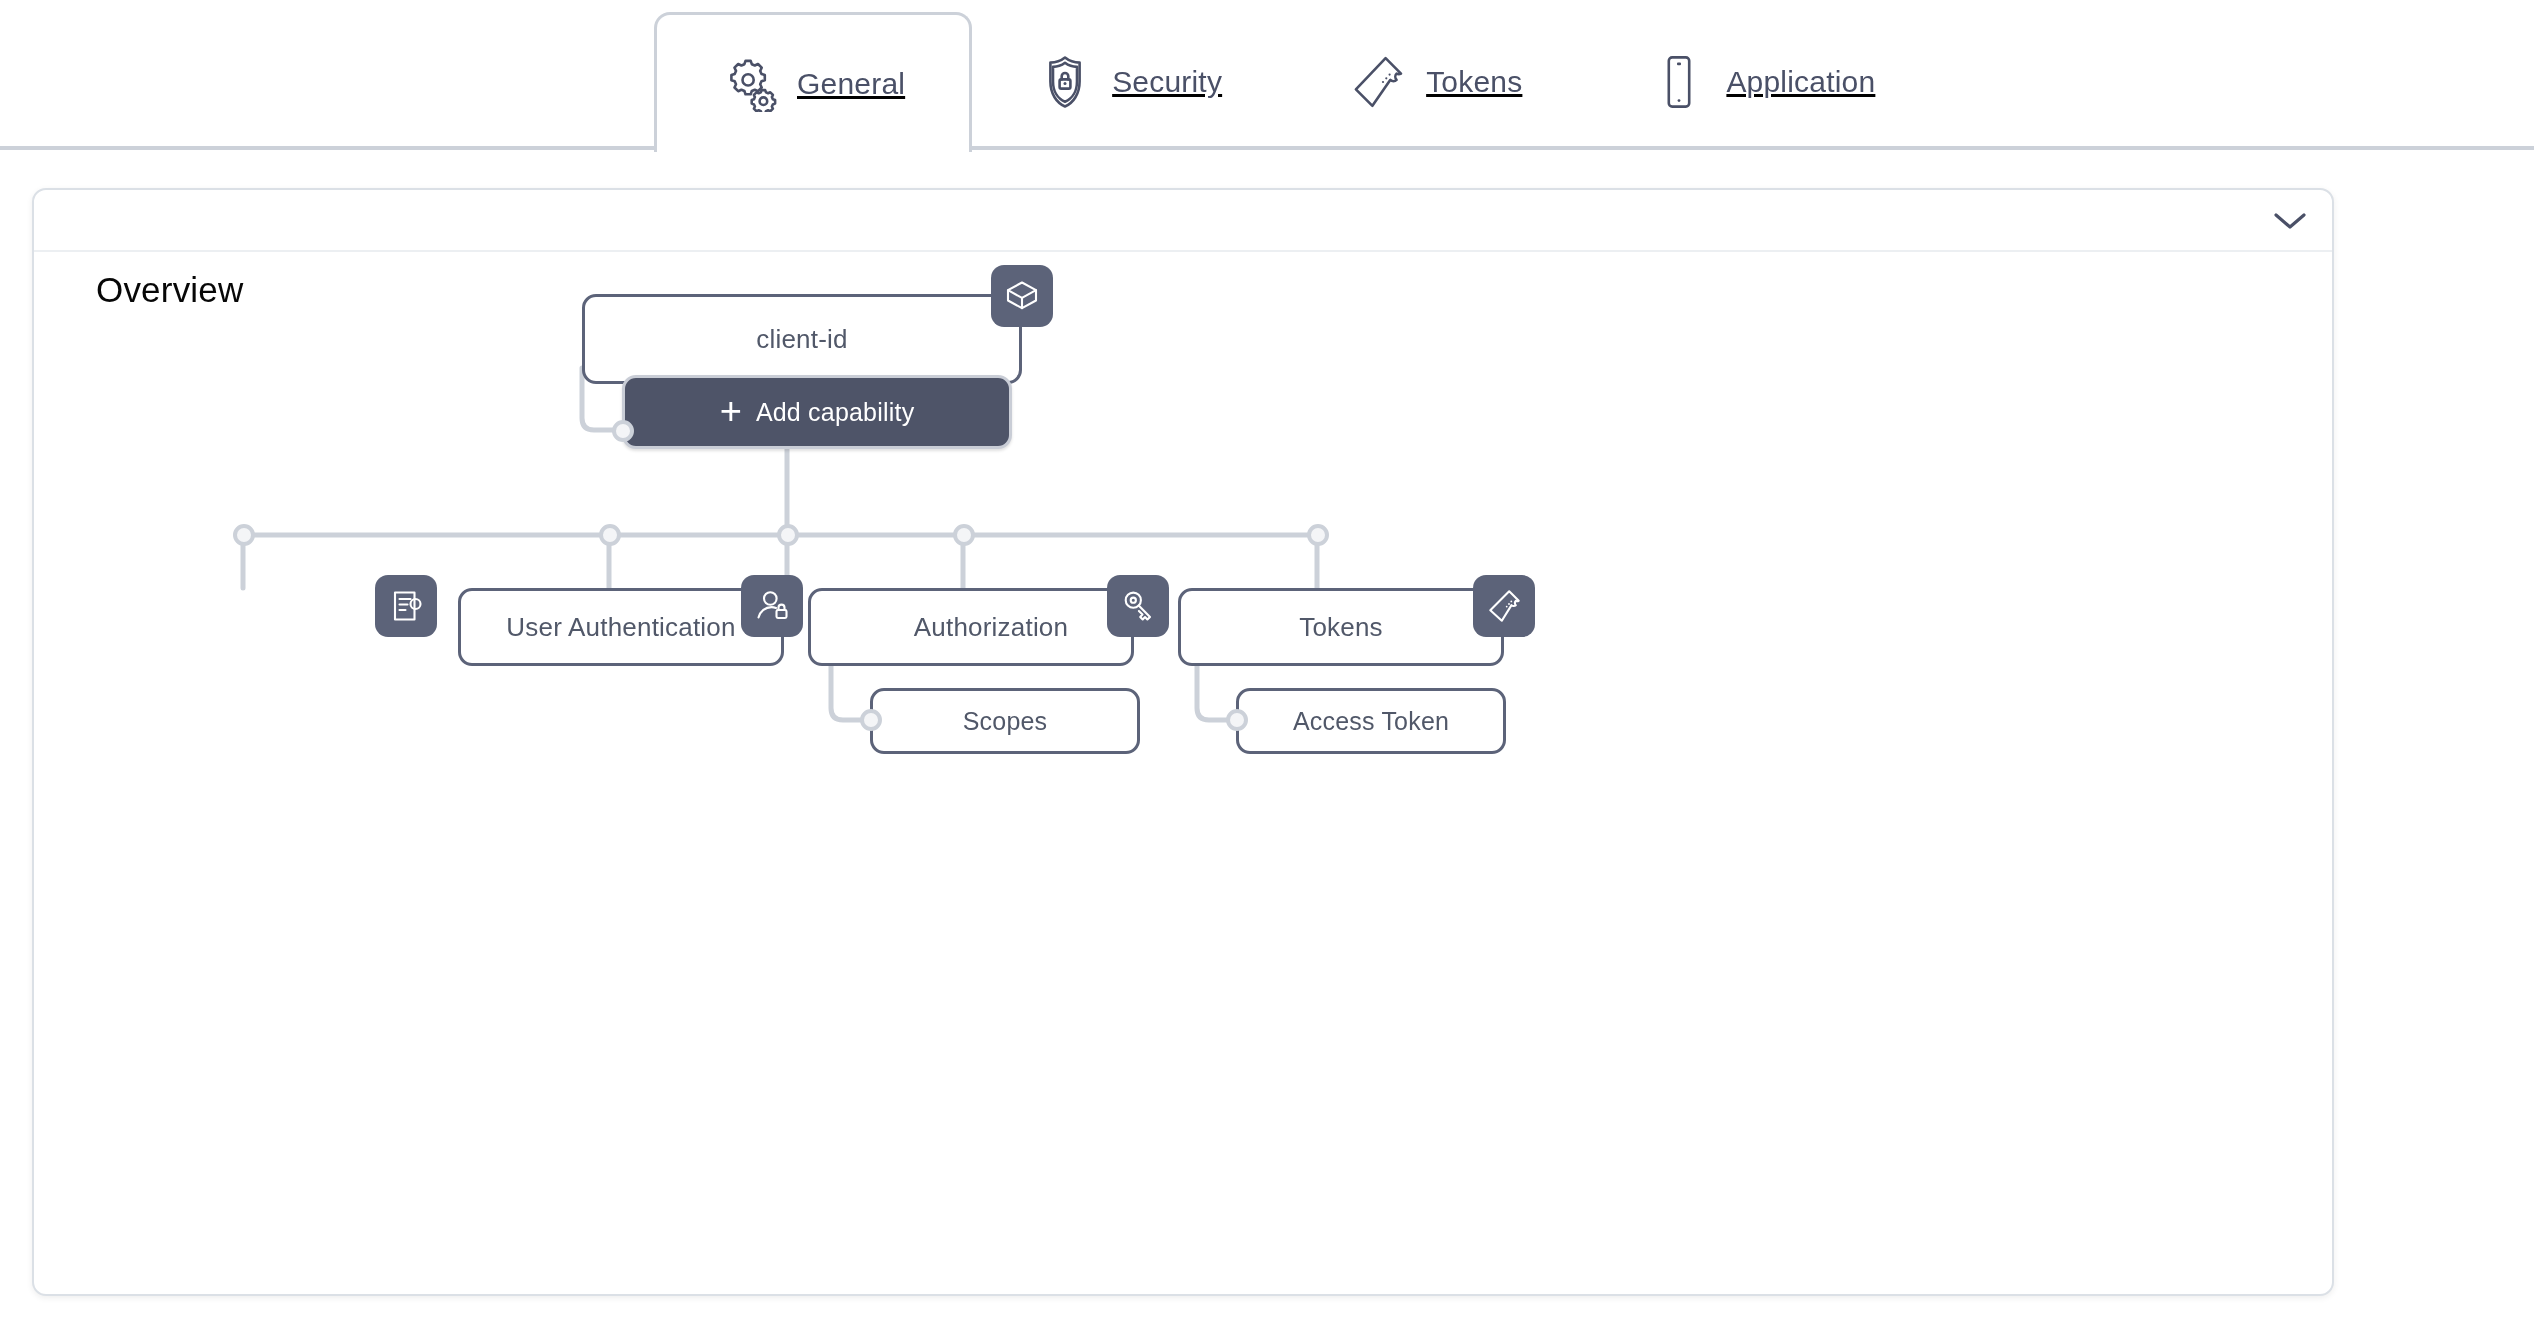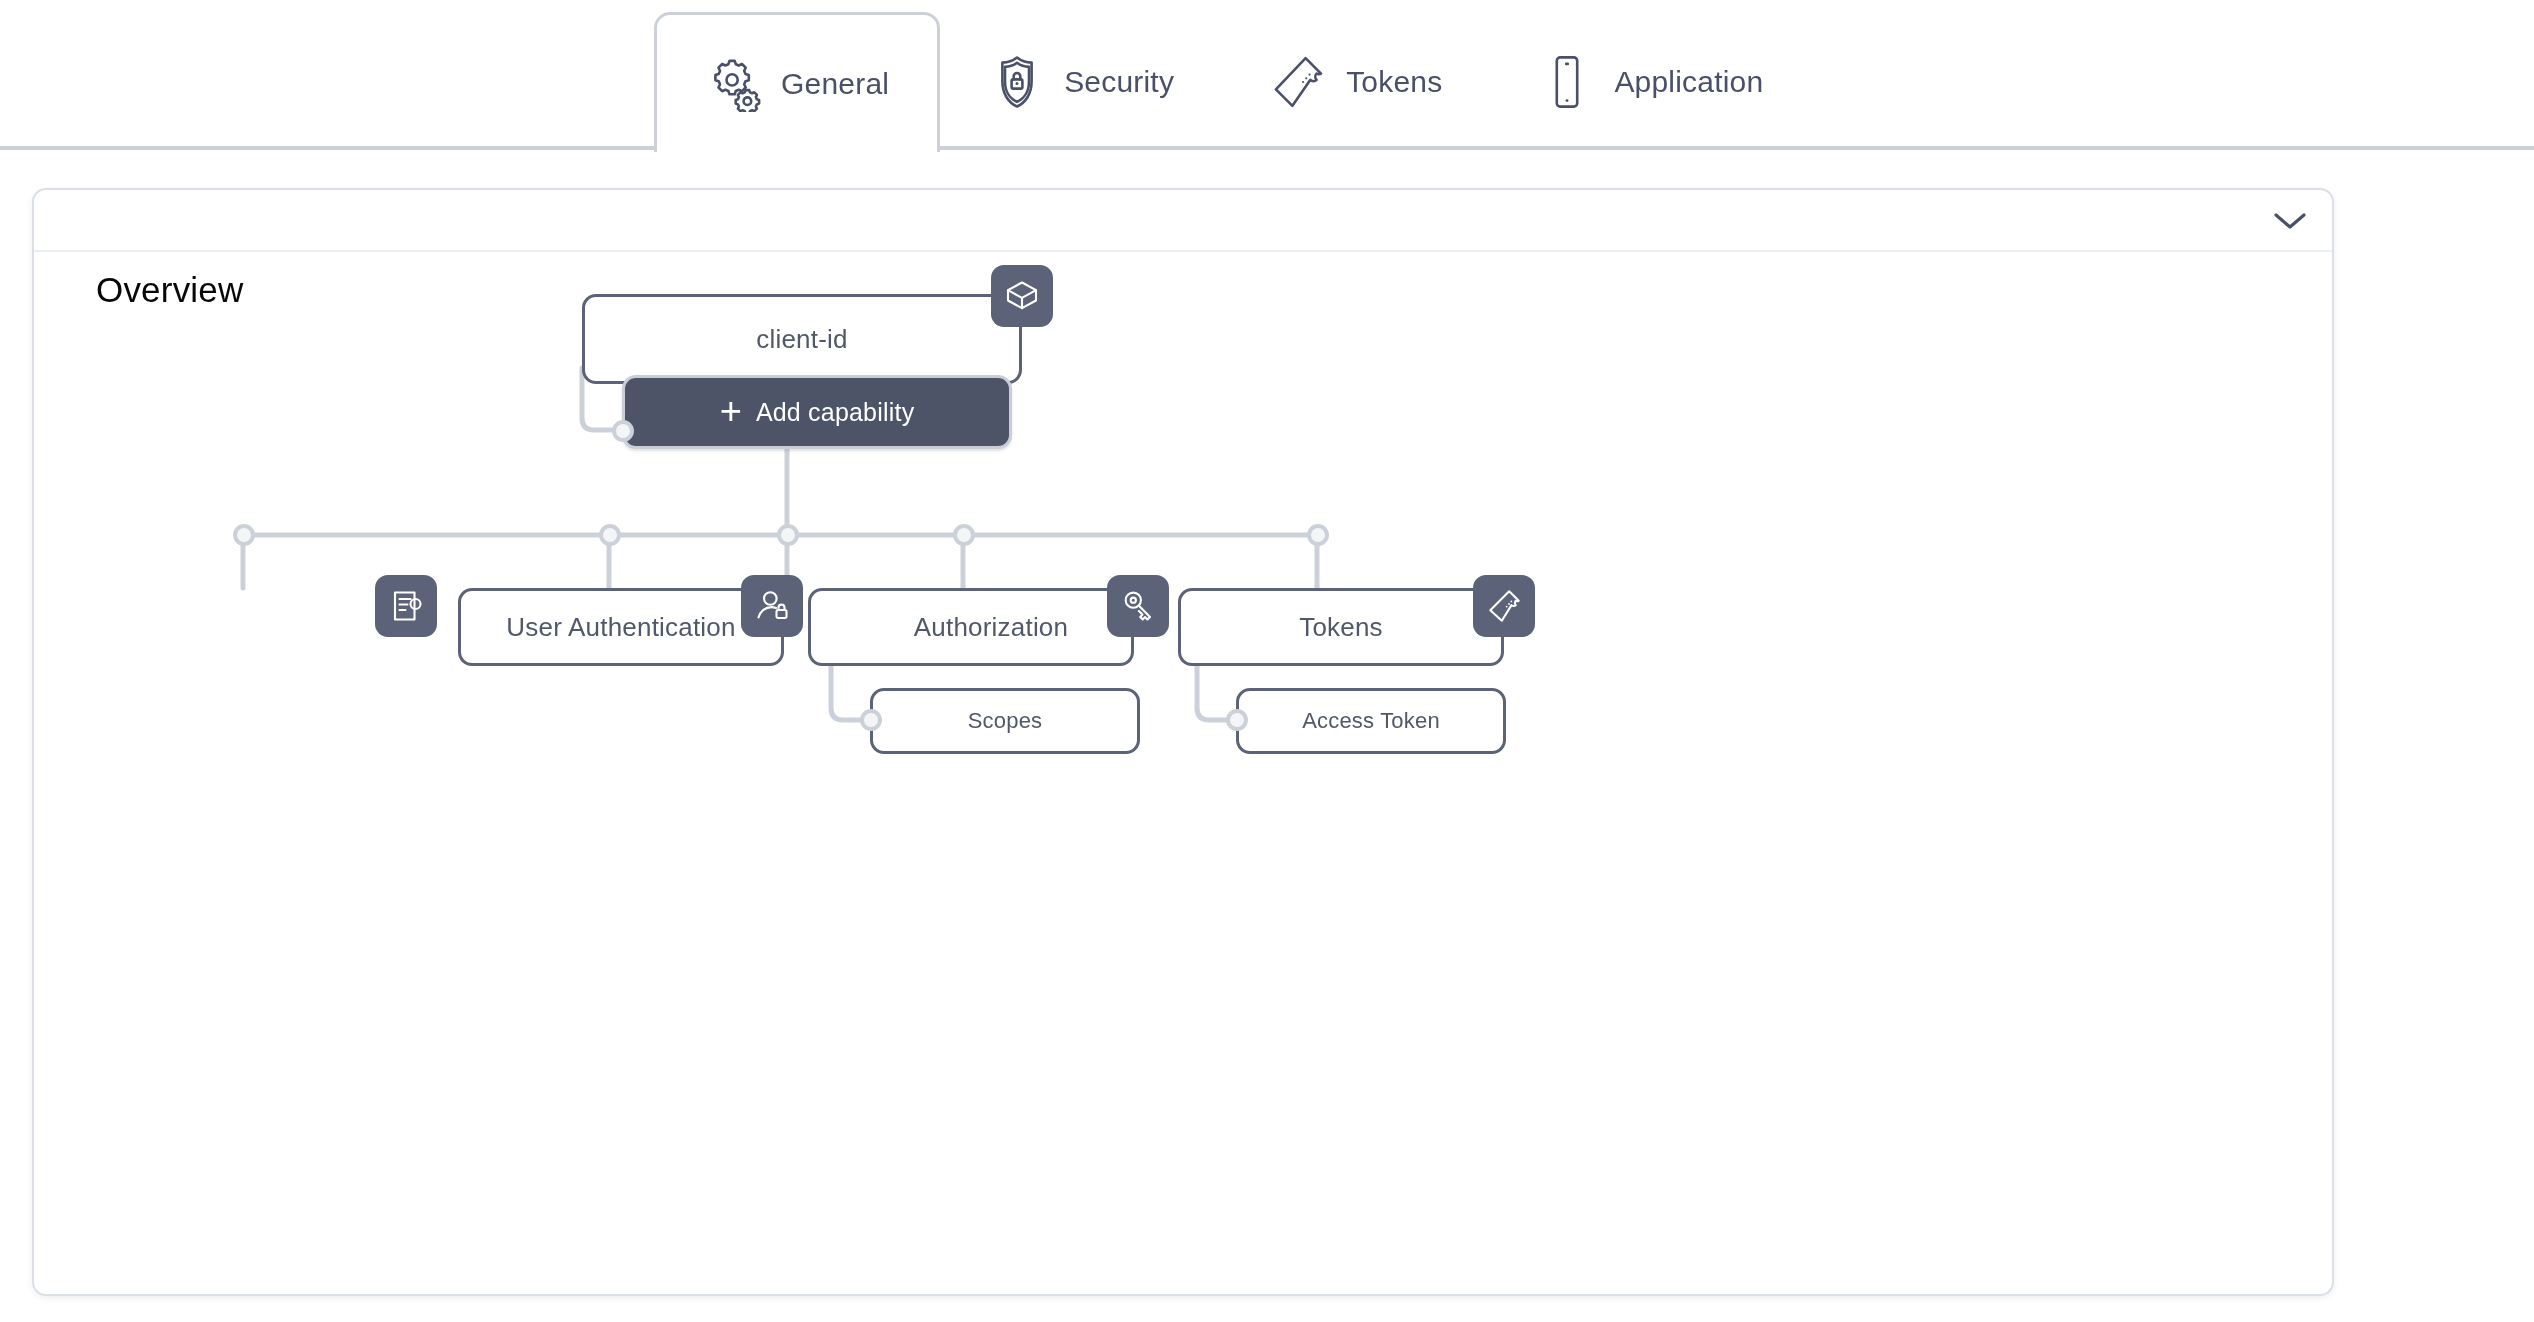--- a/index.html
+++ b/index.html
@@ -26,24 +26,25 @@
     left: 654px; top: 14px;
     height: 136px;
     display: flex;
     align-items: flex-start;
   }
   .tab {
     display: flex;
     align-items: center;
     gap: 18px;
     height: 136px;
-    padding: 0 48px;
+    padding: 0 64px;
     background: transparent;
     border: none;
     cursor: pointer;
+    text-decoration: underline;
   }
   .tab.active {
     background: #ffffff;
     border: 3px solid #ccd1d9;
     border-bottom: none;
     border-radius: 16px 16px 0 0;
     height: 140px;
     margin-top: -2px;
     position: relative;
     z-index: 3;
@@ -116,21 +117,21 @@
     align-items: center;
     justify-content: center;
     z-index: 2;
   }
   .node-label {
     font-size: 26px;
     color: #515869;
     letter-spacing: .2px;
     white-space: nowrap;
   }
-  .node.sub .node-label { font-size: 22px; }
+  .node.sub .node-label { font-size: 25px; }
 
   
   .badge {
     position: absolute;
     width: 62px; height: 62px;
     background: #5c6379;
     border-radius: 13px;
     display: flex; align-items: center; justify-content: center;
     z-index: 4;
   }

